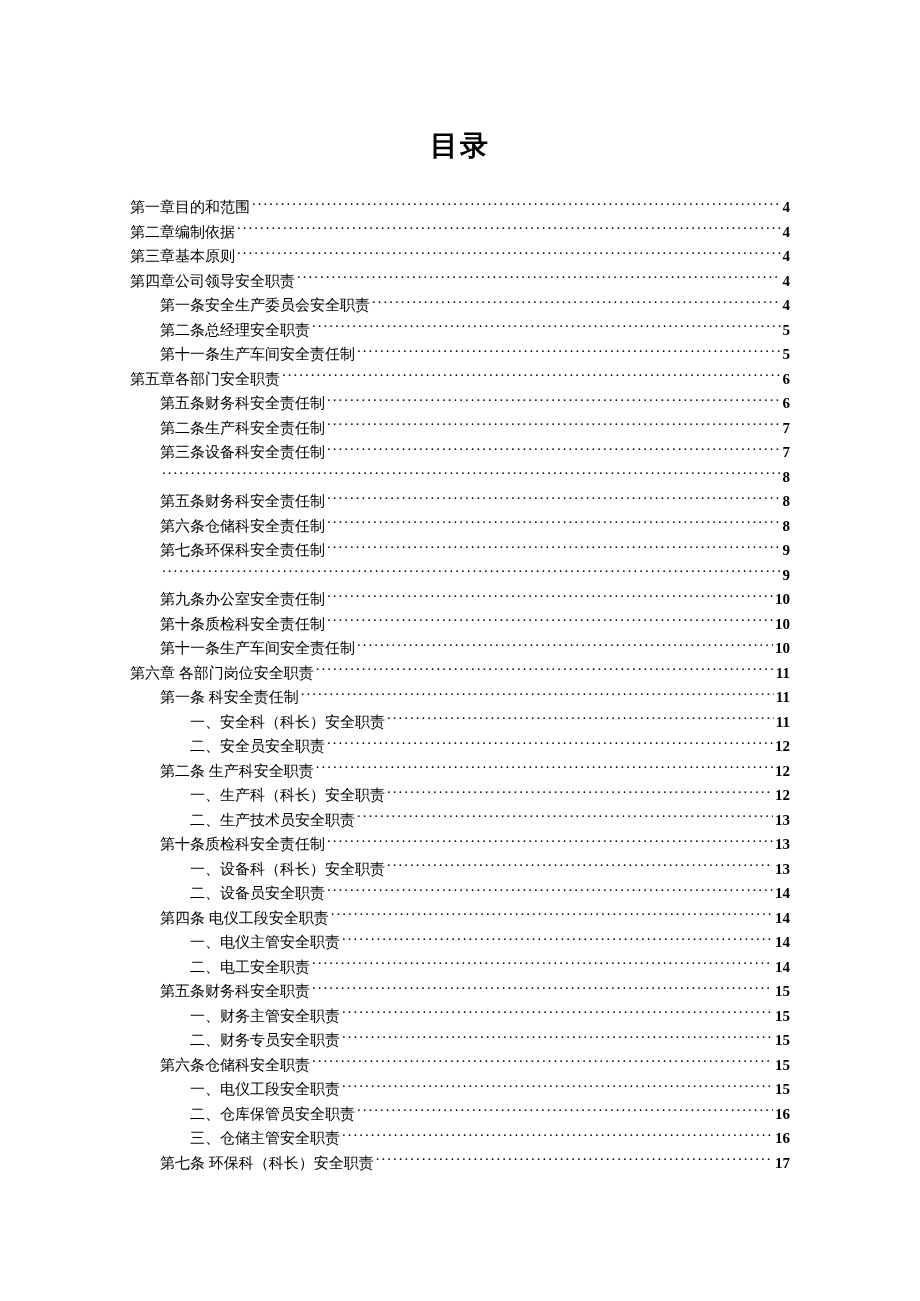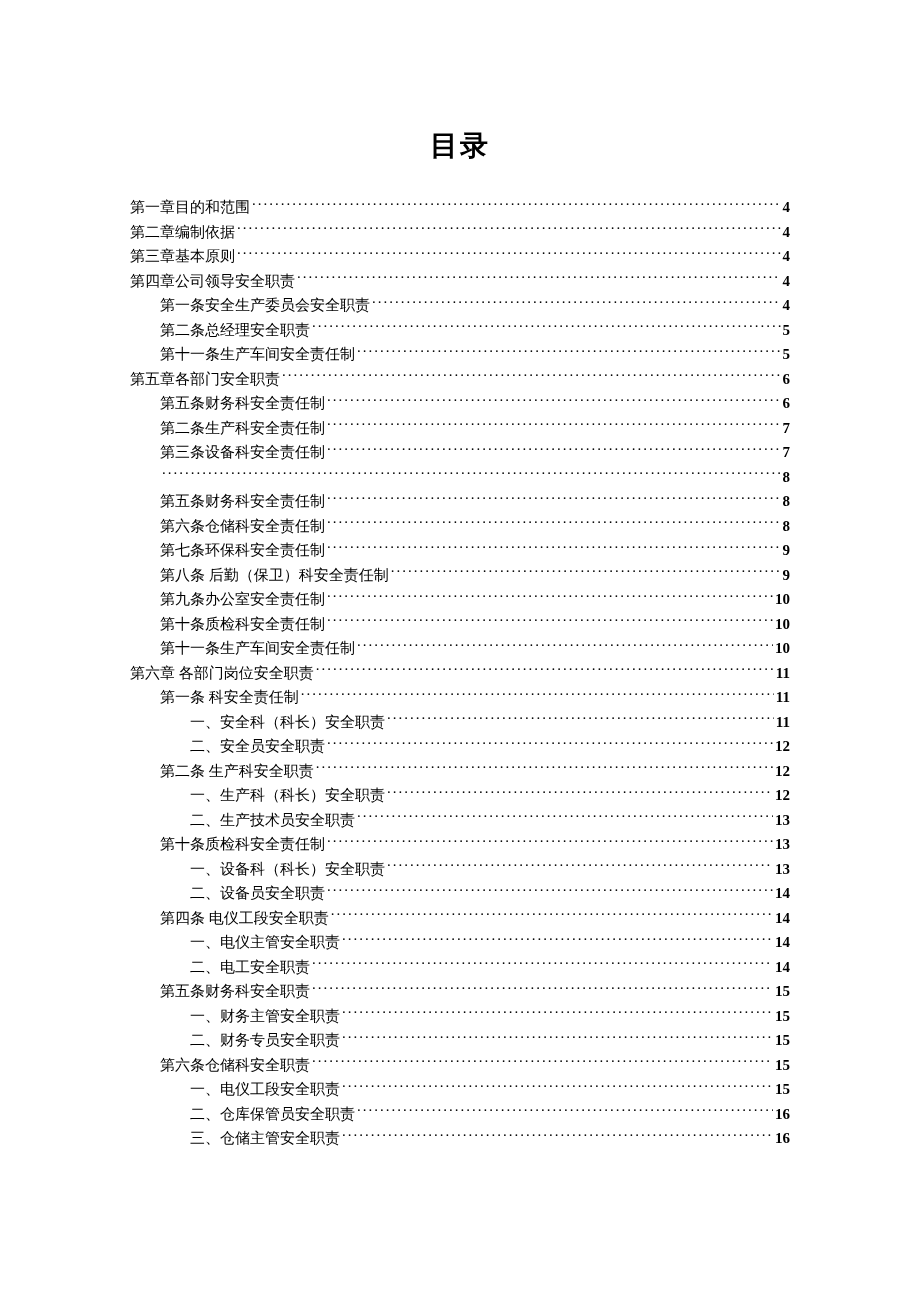--- a/index.html
+++ b/index.html
@@ -139,21 +139,20 @@
       <span class="toc-label">第六条仓储科安全责任制</span>
       <span class="toc-dots"></span>
       <span class="toc-page">8</span>
     </div>
     <div class="toc-entry level-1">
       <span class="toc-label">第七条环保科安全责任制</span>
       <span class="toc-dots"></span>
       <span class="toc-page">9</span>
     </div>
     <div class="toc-entry level-1">
-      <span class="toc-label">第八条 后勤（保卫）科安全责任制</span>
       <span class="toc-dots"></span>
       <span class="toc-page">9</span>
     </div>
     <div class="toc-entry level-1">
       <span class="toc-label">第九条办公室安全责任制</span>
       <span class="toc-dots"></span>
       <span class="toc-page">10</span>
     </div>
     <div class="toc-entry level-1">
       <span class="toc-label">第十条质检科安全责任制</span>
@@ -257,14 +256,19 @@
     </div>
     <div class="toc-entry level-2">
       <span class="toc-label">二、仓库保管员安全职责</span>
       <span class="toc-dots"></span>
       <span class="toc-page">16</span>
     </div>
     <div class="toc-entry level-2">
       <span class="toc-label">三、仓储主管安全职责</span>
       <span class="toc-dots"></span>
       <span class="toc-page">16</span>
+    </div>
+    <div class="toc-entry level-1">
+      <span class="toc-label">第七条 环保科（科长）安全职责</span>
+      <span class="toc-dots"></span>
+      <span class="toc-page">17</span>
     </div>
   </div>
 
 </body></html>

